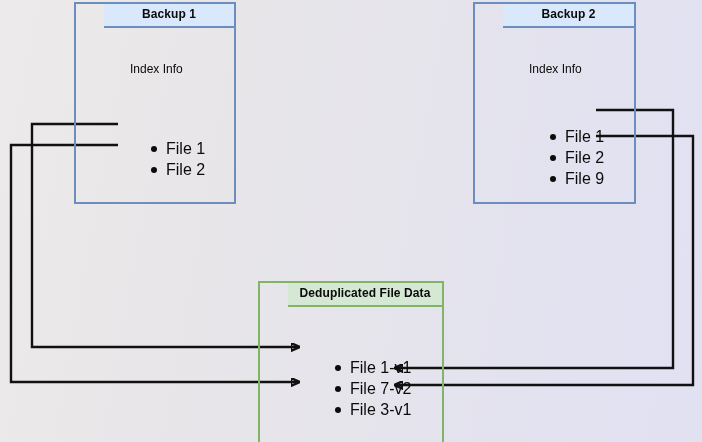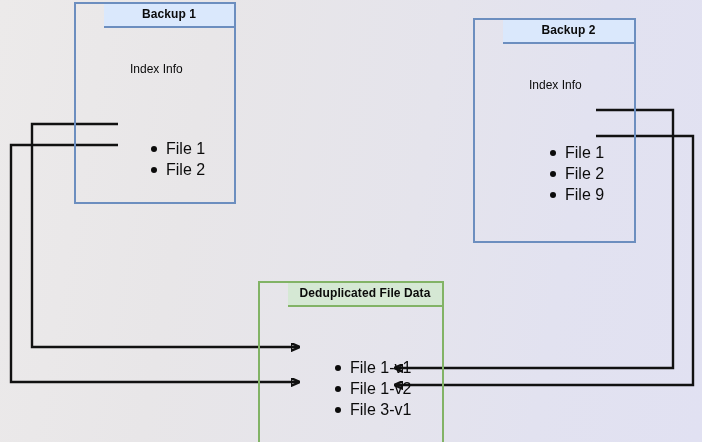--- a/index.html
+++ b/index.html
@@ -77,21 +77,21 @@
     position: absolute;
     left: 3px;
     top: 8px;
     width: 6px;
     height: 6px;
     border-radius: 50%;
     background: #0b0b0b;
   }
   
   #backup1 { left: 74px;  top: 2px;   width: 162px; height: 202px; }
-  #backup2 { left: 473px; top: 2px;   width: 163px; height: 225px; margin-top: 16px; }
+  #backup2 { left: 473px; top: 2px;   width: 163px; height: 202px; }
   #dedup   { left: 258px; top: 281px; width: 186px; height: 164px; }
 
   #backup1 ul.files { left: 44px; top: 110px; }
   #backup2 ul.files { left: 44px; top: 98px; }
   #dedup   ul.files { left: 44px; top: 50px; text-align: center; }
 
   
   #wires {
     position: absolute;
     left: 0; top: 0;
@@ -146,19 +146,19 @@
         <li>File 9</li>
       </ul>
     </div>
   </div>
 
   <div class="node green" id="dedup">
     <div class="node-header">Deduplicated File Data</div>
     <div class="node-body">
       <ul class="files">
         <li>File 1-v1</li>
-        <li>File 1-v2</li>
+        <li>File 7-v2</li>
         <li>File 3-v1</li>
       </ul>
     </div>
   </div>
 
 </div>
 
 </body></html>

